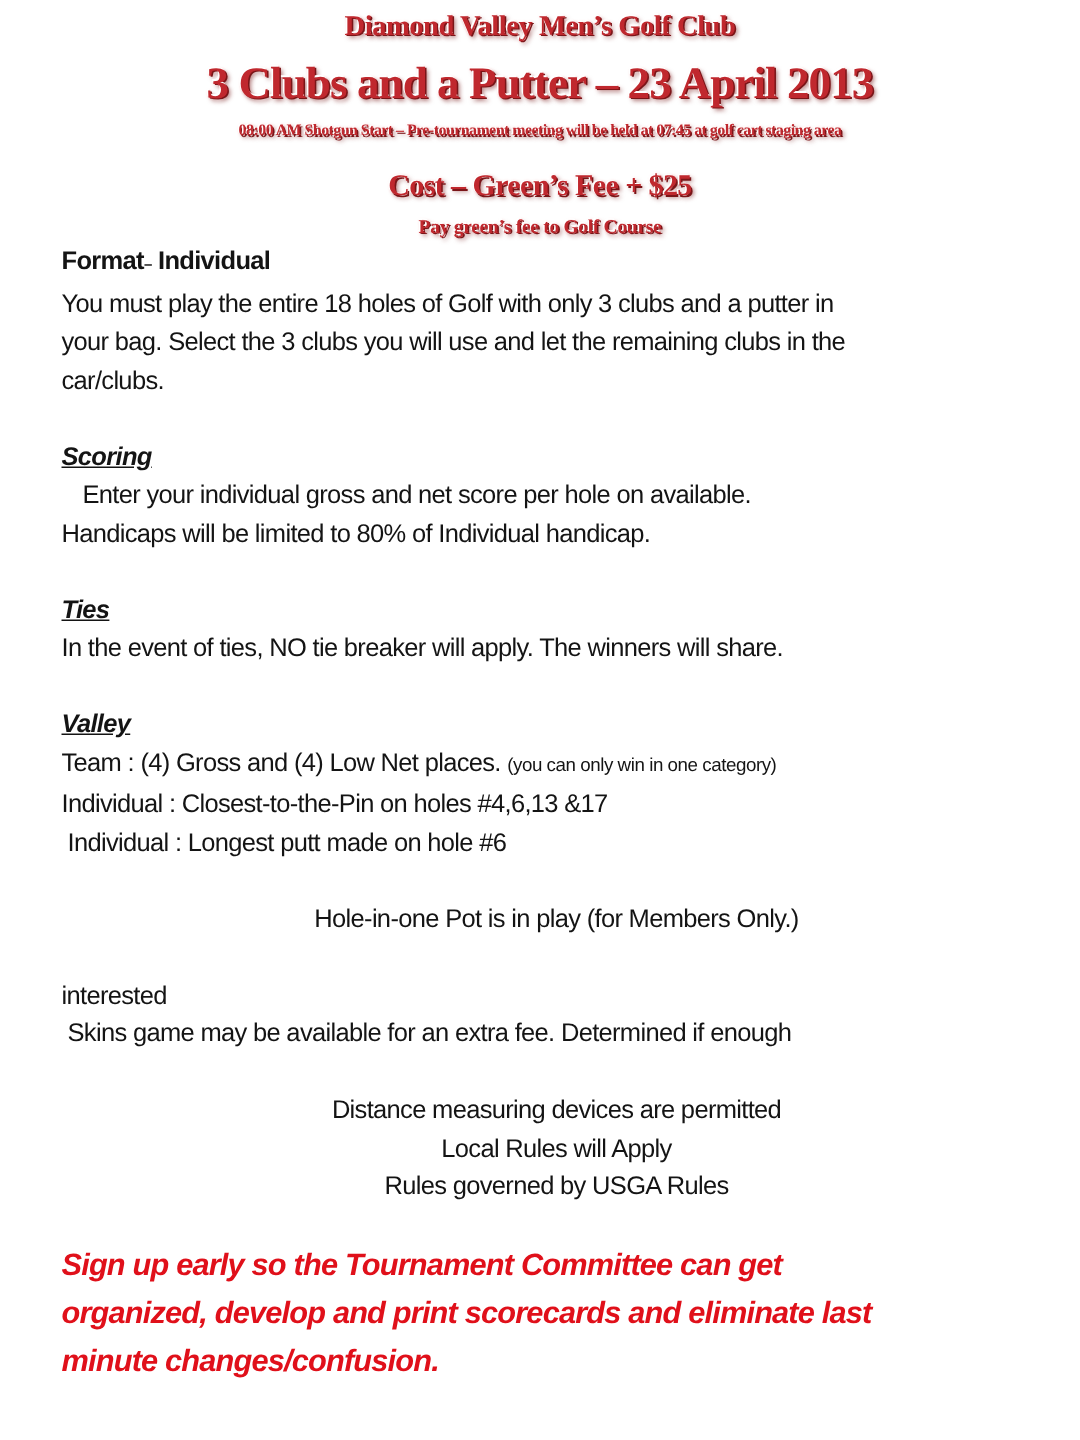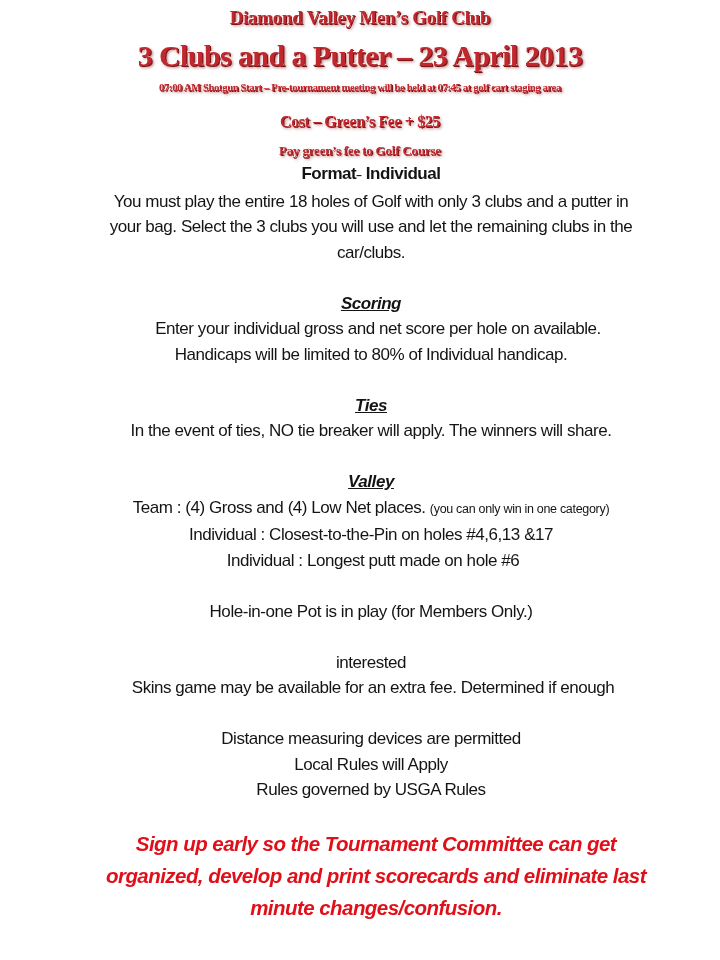--- a/index.html
+++ b/index.html
@@ -51,41 +51,41 @@
       position: absolute;
       top: 82px;
       width: 720px;
       font-size: 10.6px;
       letter-spacing: -0.35px;
     }
     .cost-line {
       position: absolute;
       top: 113px;
       width: 720px;
-      font-size: 16px;
+      font-size: 20px;
       letter-spacing: -0.4px;
     }
     .cost-sub {
       position: absolute;
       top: 143px;
       width: 720px;
       font-size: 13px;
       letter-spacing: -0.2px;
     }
     .body-text {
       position: absolute;
       left: 41px;
       width: 660px;
       font-family: "Liberation Sans", sans-serif;
       font-size: 17px;
       line-height: 25.5px;
       color: #141414;
       letter-spacing: -0.45px;
     }
-    .line { white-space: nowrap; text-align: center; }
+    .line { white-space: nowrap; }
     .section-head {
       font-weight: bold;
       font-style: italic;
       text-decoration: underline;
     }
     .bold { font-weight: bold; }
     .dash-small { font-size: 10px; font-weight: bold; }
     .small-note { font-size: 12.5px; letter-spacing: -0.3px; }
     .center { text-align: center; }
     .indent1 { padding-left: 14px; }
@@ -104,21 +104,21 @@
       color: #e0101a;
       letter-spacing: -0.55px;
     }
   </style>
 </head>
 <body>
 
 <div class="header">
   <div class="embossed club-name">Diamond Valley Men’s Golf Club</div>
   <div class="embossed event-title">3 Clubs and a Putter – 23 April 2013</div>
-  <div class="embossed event-subtitle">07:00 AM Shotgun Start – Pre-tournament meeting will be held at 07:45 at golf cart staging area</div>
+  <div class="embossed event-subtitle">08:00 AM Shotgun Start – Pre-tournament meeting will be held at 07:45 at golf cart staging area</div>
   <div class="embossed cost-line">Cost – Green’s Fee + $25</div>
   <div class="embossed cost-sub">Pay green’s fee to Golf Course</div>
 </div>
 
 <div class="body-text" style="top:161px;">
 
   <div class="line">
     <span class="bold">Format</span><span class="dash-small">–</span>
     <span class="bold">Individual</span>
   </div>

